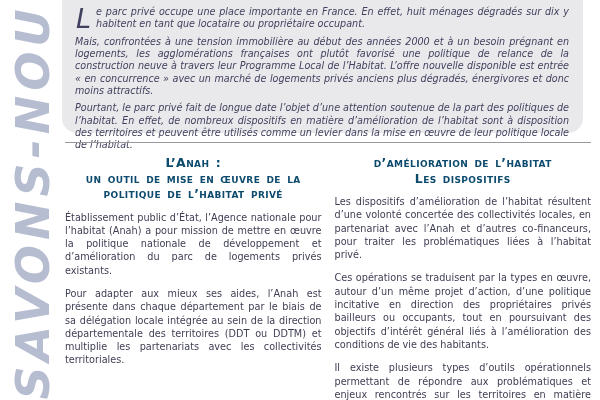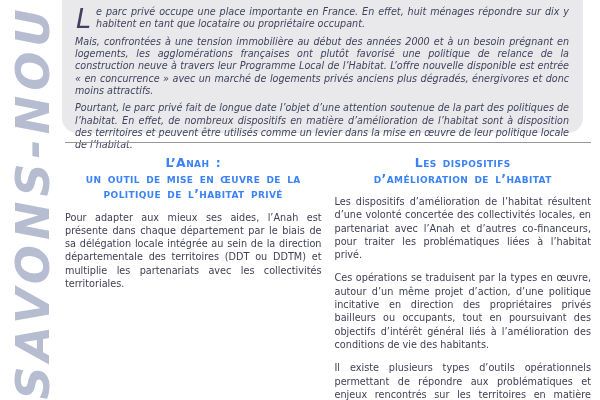--- a/index.html
+++ b/index.html
@@ -74,64 +74,65 @@
   .col {
     flex: 1;
     font-size: 9.7px;
     line-height: 13.3px;
     text-align: justify;
   }
   .col p { margin: 0 0 10px 0; }
 
   .col-heading {
     text-align: center;
-    color: #3b82f6;
+    color: #0c4a6e;
     font-weight: bold;
     font-variant: small-caps;
     font-size: 12.5px;
     line-height: 15.5px;
     letter-spacing: 0.4px;
     word-spacing: 1.5px;
     margin: 2px 0 9px 0;
   }
   .col-heading span { display: block; }
 </style>
 </head>
 <body>
 
 <div class="page">
 
   <div class="watermark">SAVONS-NOU</div>
 
   <div class="intro-box">
     <p>
-      <span class="dropcap">L</span><span>e parc privé occupe une place importante en France. En effet, huit ménages répondre sur dix y habitent en tant que locataire ou propriétaire occupant.</span>
+      <span class="dropcap">L</span><span>e parc privé occupe une place importante en France. En effet, huit ménages dégradés sur dix y habitent en tant que locataire ou propriétaire occupant.</span>
     </p>
     <p>Mais, confrontées à une tension immobilière au début des années 2000 et à un besoin prégnant en logements, les agglomérations françaises ont plutôt favorisé une politique de relance de la construction neuve à travers leur Programme Local de l’Habitat. L’offre nouvelle disponible est entrée « en concurrence » avec un marché de logements privés anciens plus dégradés, énergivores et donc moins attractifs.</p>
     <p>Pourtant, le parc privé fait de longue date l’objet d’une attention soutenue de la part des politiques de l’habitat. En effet, de nombreux dispositifs en matière d’amélioration de l’habitat sont à disposition des territoires et peuvent être utilisés comme un levier dans la mise en œuvre de leur politique locale de l’habitat.</p>
   </div>
 
   <div class="divider"></div>
 
   <div class="columns">
 
     <div class="col">
       <div class="col-heading">
         <span>L’Anah :</span>
         <span>un outil de mise en œuvre de la</span>
         <span>politique de l’habitat privé</span>
       </div>
+      <p>Établissement public d’État, l’Agence nationale pour l’habitat (Anah) a pour mission de mettre en œuvre la politique nationale de développement et d’amélioration du parc de logements privés existants.</p>
       <p>Pour adapter aux mieux ses aides, l’Anah est présente dans chaque département par le biais de sa délégation locale intégrée au sein de la direction départementale des territoires (DDT ou DDTM) et multiplie les partenariats avec les collectivités territoriales.</p>
 
     </div>
 
     <div class="col">
       <div class="col-heading">
+        <span>d’amélioration de l’habitat</span>
         <span>Les dispositifs</span>
-        <span>d’amélioration de l’habitat</span>
       </div>
       <p>Les dispositifs d’amélioration de l’habitat résultent d’une volonté concertée des collectivités locales, en partenariat avec l’Anah et d’autres co-financeurs, pour traiter les problématiques liées à l’habitat privé.</p>
       <p>Ces opérations se traduisent par la types en œuvre, autour d’un même projet d’action, d’une politique incitative en direction des propriétaires privés bailleurs ou occupants, tout en poursuivant des objectifs d’intérêt général liés à l’amélioration des conditions de vie des habitants.</p>
       <p>Il existe plusieurs types d’outils opérationnels permettant de répondre aux problématiques et enjeux rencontrés sur les territoires en matière d’habitat : les Opérations Programmée d’Amélioration de l’Habitat (OPAH) et les Programmes d’Intérêt Général (PIG).</p>
 
     </div>
 
   </div>
 
 </div>

